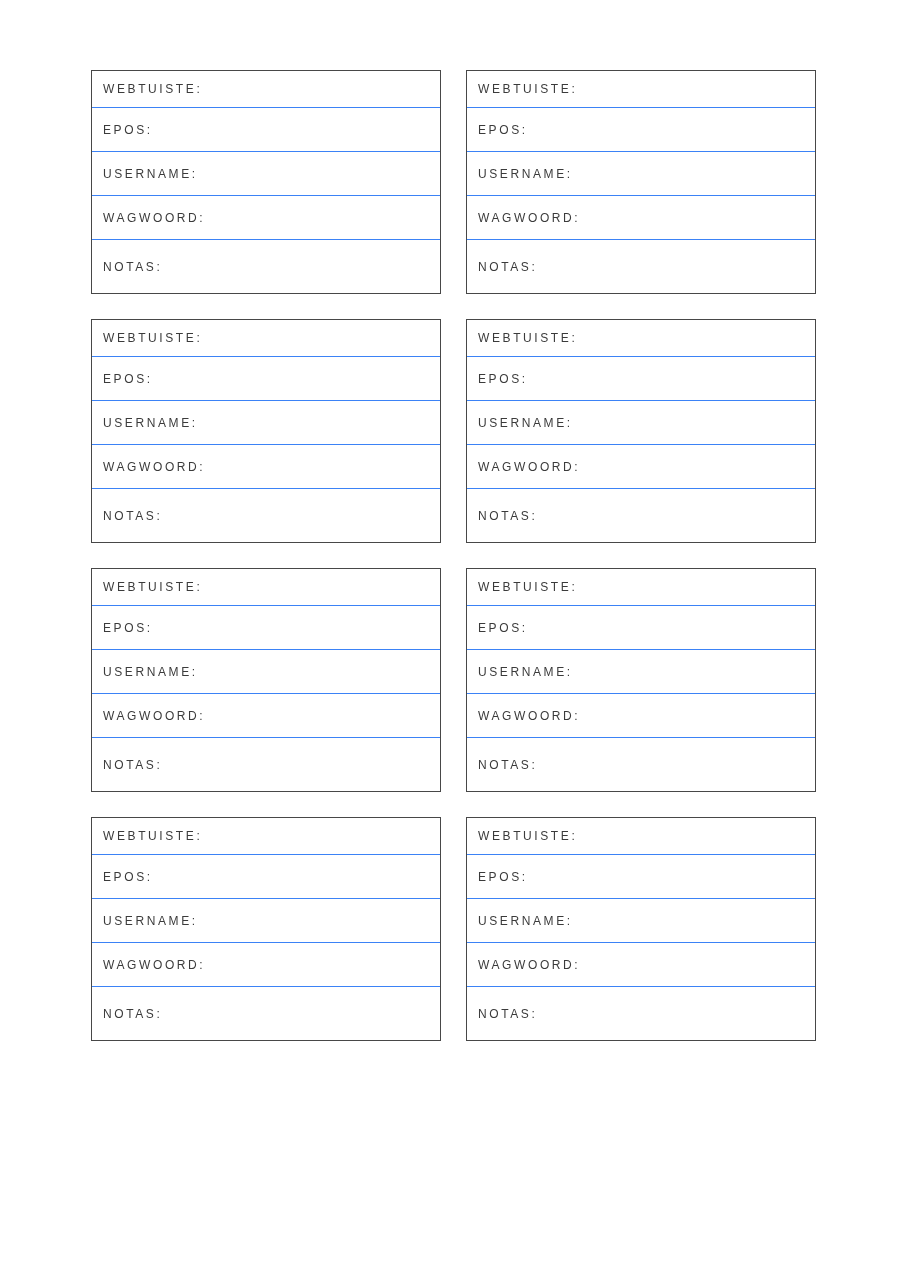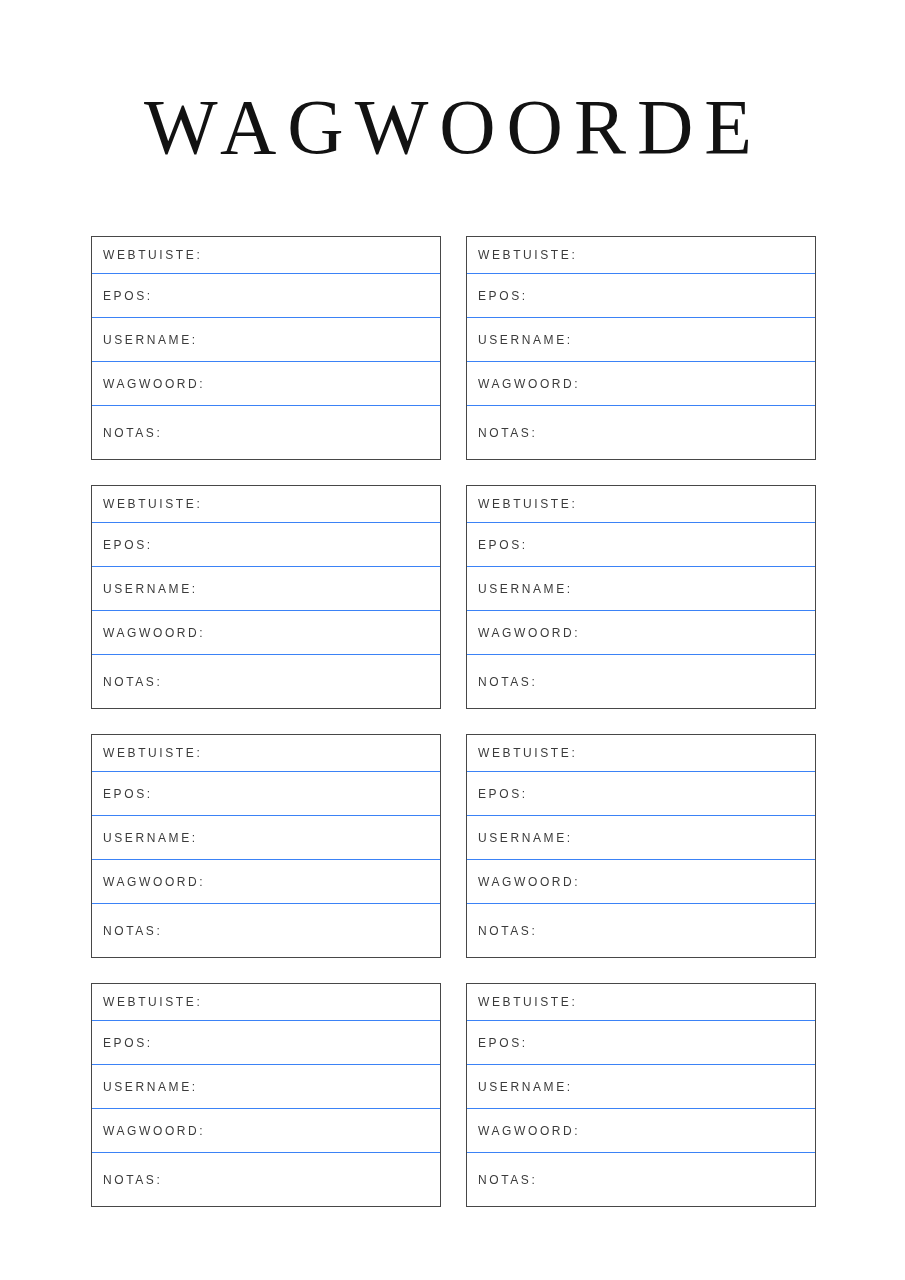--- a/index.html
+++ b/index.html
@@ -62,21 +62,20 @@
     flex: 1 1 auto;
     margin-left: 6px;
     font-size: 12px;
     color: #3b3b3b;
   }
 </style>
 </head>
 <body>
 
 <div class="sheet">
-  <h1 class="title">WAGWOORDE</h1>
 
   <div class="grid">
 
     <div class="card">
       <div class="row first">
         <span class="lbl">WEBTUISTE:</span>
         <span class="val"></span>
       </div>
       <div class="row">
         <span class="lbl">EPOS:</span>

